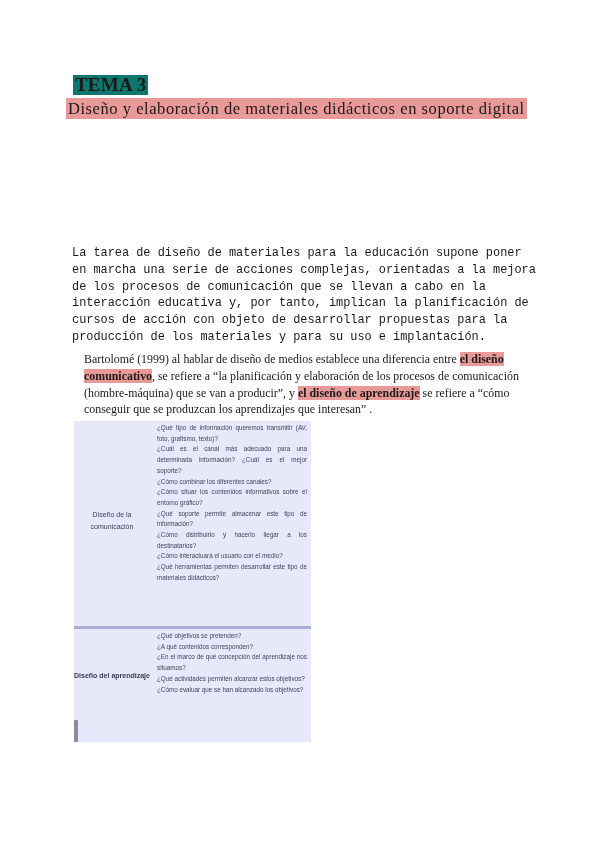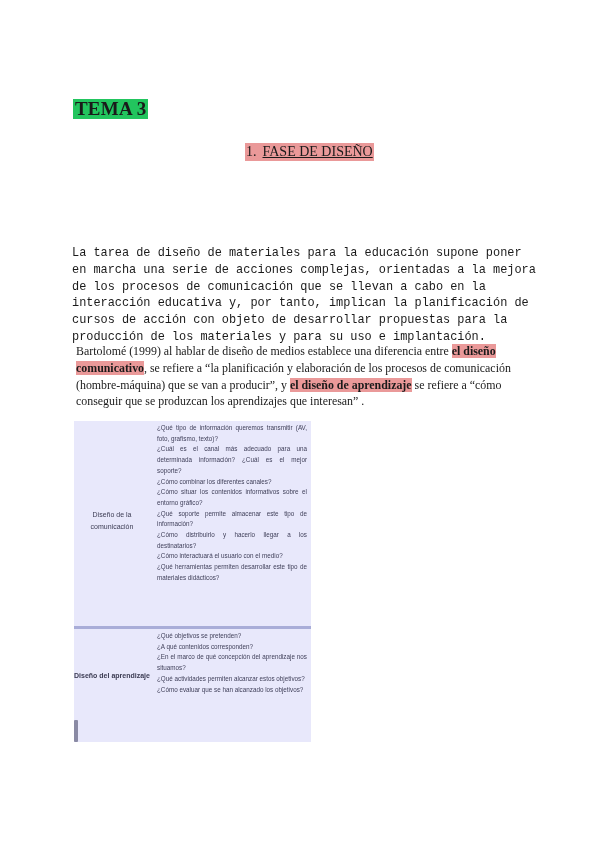--- a/index.html
+++ b/index.html
@@ -17,28 +17,27 @@
     }
     .page {
       position: absolute;
       left: 0; top: 0;
       width: 600px; height: 848px;
     }
     .tema {
       position: absolute;
       left: 73px;
       top: 75px;
-      background: #22c55e;
+      background: #0f766e;
       color: #1a1a1a;
       font-weight: bold;
       font-size: 19px;
       line-height: 20px;
       padding: 0 2px;
       letter-spacing: 0.2px;
-      margin-top: 24px;
     }
     .subtitle {
       position: absolute;
       left: 66px;
       top: 98px;
       background: #ea9999;
       color: #1a1a1a;
       font-size: 16.5px;
       line-height: 21px;
       padding: 0 2px;
@@ -137,29 +136,27 @@
       border-radius: 1px;
     }
   </style>
 </head>
 <body>
 
 <div class="page">
 
   <div class="tema">TEMA 3</div>
 
+  <div class="subtitle">Diseño y elaboración de materiales didácticos en soporte digital</div>
 
-  <div class="section-heading">
-    <span class="num">1.</span><span class="lbl">FASE DE DISEÑO</span>
-  </div>
 
 
   <p class="para p2" style="margin:0;">La tarea de diseño de materiales para la educación supone poner en marcha una serie de acciones complejas, orientadas a la mejora de los procesos de comunicación que se llevan a cabo en la interacción educativa y, por tanto, implican la planificación de cursos de acción con objeto de desarrollar propuestas para la producción de los materiales y para su uso e implantación.</p>
 
-  <p class="para p3" style="margin:4px;">
+  <p class="para p3" style="margin:12px;">
     <span> Bartolomé (1999) al hablar de diseño de medios establece una diferencia entre </span><span class="hl">el diseño comunicativo</span><span>,  se refiere a “la planificación y elaboración de los procesos de comunicación (hombre-máquina) que se van a producir”, y </span><span class="hl">el diseño de aprendizaje</span><span> se refiere a “cómo conseguir que se produzcan los aprendizajes que interesan” .</span>
   </p>
 
   <div class="table-img">
     <div class="row row-com">
       <div class="row-label">Diseño de la comunicación</div>
       <div class="q-list">
         <p class="q">¿Qué tipo de información queremos transmitir (AV, foto, grafismo, texto)?</p>
         <p class="q">¿Cuál es el canal más adecuado para una determinada información? ¿Cuál es el mejor soporte?</p>
         <p class="q">¿Cómo combinar los diferentes canales?</p>

